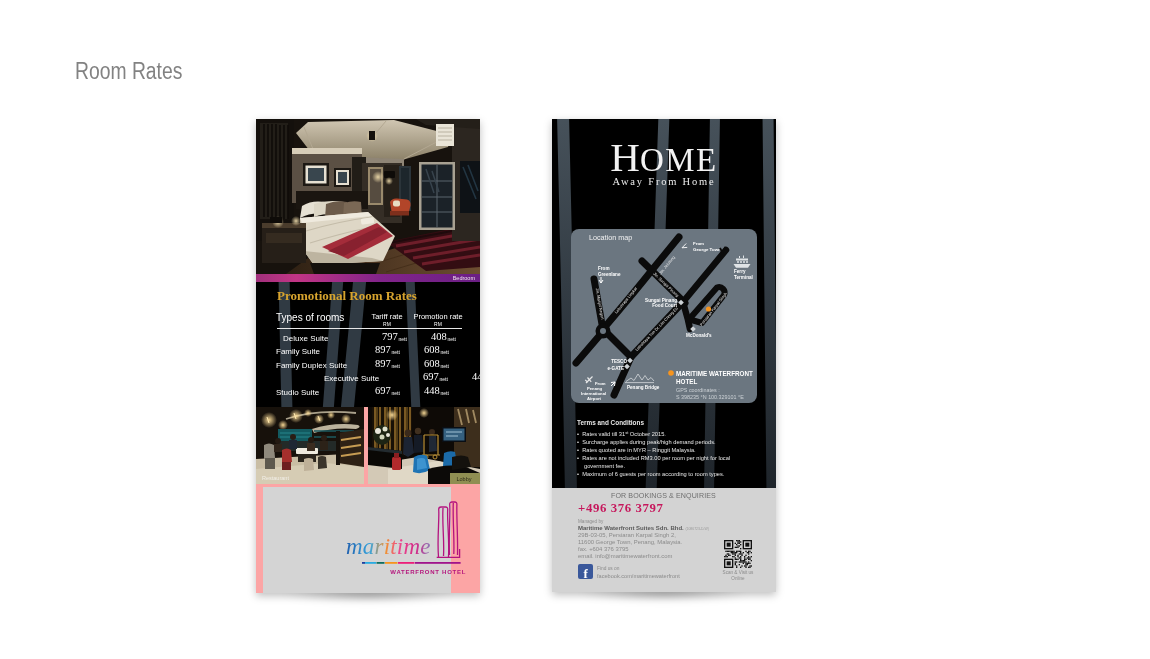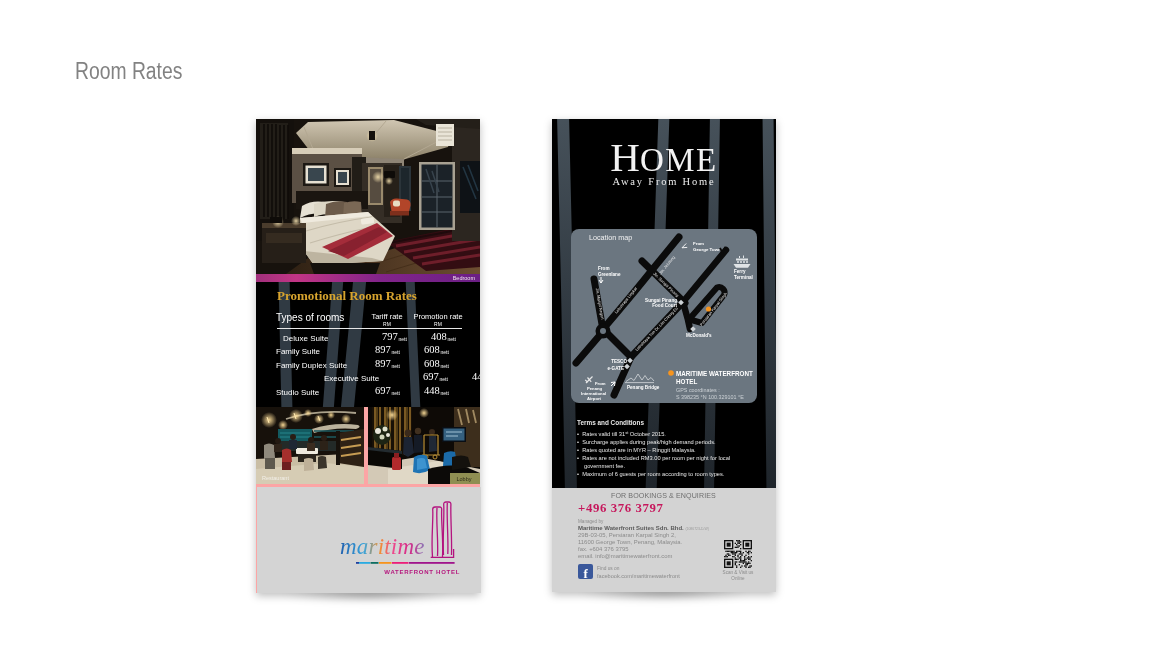--- a/index.html
+++ b/index.html
@@ -293,21 +293,21 @@
     <path d="M76,46 q6,-3 11,-1 l2,12 q-8,4 -14,2 z" fill="#1b6aa8"></path>
 
     <path d="M60,62 q20,-6 38,-2 l14,6 0,11 -52,0 z" fill="#0c0a08"></path>
     <path d="M84,50 q10,-3 16,0 l3,10 -19,3 z" fill="#14110d"></path>
 
     <rect x="82" y="66" width="30" height="11" fill="#8f8e52"></rect>
     <text x="96" y="74" font-size="5.5" fill="#2e2c18" text-anchor="middle" font-family="Liberation Sans,sans-serif">Lobby</text>
   </svg>
   </div>
 
-  <div class="abs" style="left:1px;top:368px;width:224px;height:106px;background:#d4d4d4;" id="logozone">
+  <div class="abs" style="left:7px;top:368px;width:188px;height:106px;background:#d4d4d4;" id="logozone">
   <svg width="224" height="106" viewBox="0 0 224 106">
     <defs>
       <linearGradient id="scriptg" x1="0" y1="0" x2="1" y2="0">
         <stop offset="0" stop-color="#1f5fae"></stop>
         <stop offset="0.28" stop-color="#38a4dc"></stop>
         <stop offset="0.47" stop-color="#f09233"></stop>
         <stop offset="0.62" stop-color="#ee4b8d"></stop>
         <stop offset="0.82" stop-color="#d42988"></stop>
         <stop offset="1" stop-color="#8a7ab8"></stop>
       </linearGradient>

